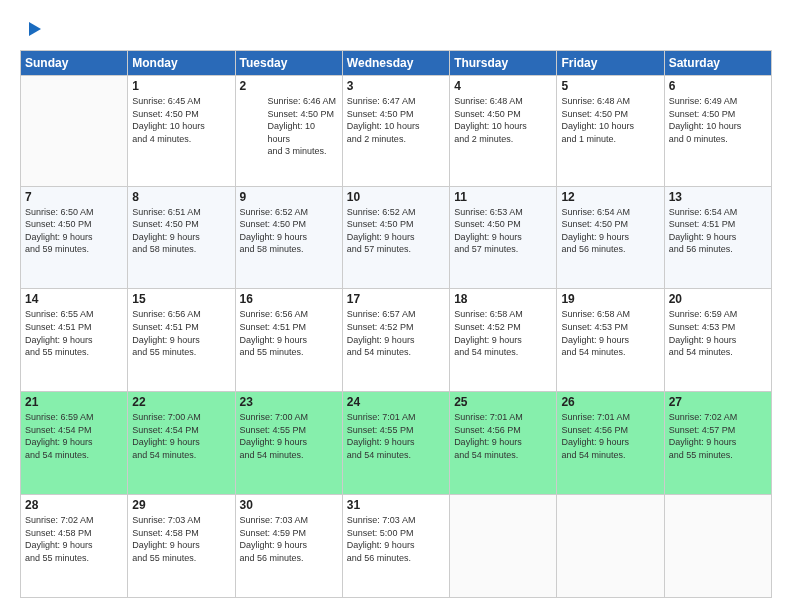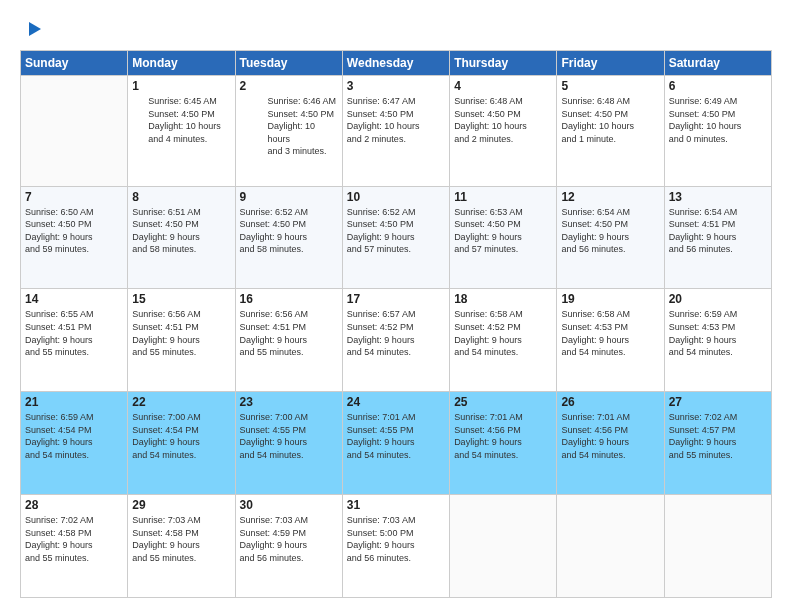--- a/index.html
+++ b/index.html
@@ -110,21 +110,21 @@
           <th>Thursday</th>
           <th>Friday</th>
           <th>Saturday</th>
         </tr>
     </thead>
     <tbody id="calendar-body">
     <tr style="background: rgb(255, 255, 255);">
           <td class="empty" style="background: rgb(250, 250, 250);"></td>
           <td>
             <span class="day-num">1</span>
-            <div class="day-info" style="white-space: pre-line; margin-left: 16px;">Sunrise: 6:45 AM
+            <div class="day-info" style="white-space: pre-line;">Sunrise: 6:45 AM
 Sunset: 4:50 PM
 Daylight: 10 hours
 and 4 minutes.</div>
           </td>
           <td>
             <span class="day-num">2</span>
             <div class="day-info" style="white-space: pre-line; margin-left: 28px;">Sunrise: 6:46 AM
 Sunset: 4:50 PM
 Daylight: 10 hours
 and 3 minutes.</div>
@@ -253,21 +253,21 @@
 and 54 minutes.</div>
           </td>
           <td>
             <span class="day-num">20</span>
             <div class="day-info" style="white-space: pre-line;">Sunrise: 6:59 AM
 Sunset: 4:53 PM
 Daylight: 9 hours
 and 54 minutes.</div>
           </td>
         </tr>
-        <tr style="background: #7dd3fc;">
+        <tr style="background: #86efac;">
           <td>
             <span class="day-num">21</span>
             <div class="day-info" style="white-space: pre-line;">Sunrise: 6:59 AM
 Sunset: 4:54 PM
 Daylight: 9 hours
 and 54 minutes.</div>
           </td>
           <td>
             <span class="day-num">22</span>
             <div class="day-info" style="white-space: pre-line;">Sunrise: 7:00 AM

